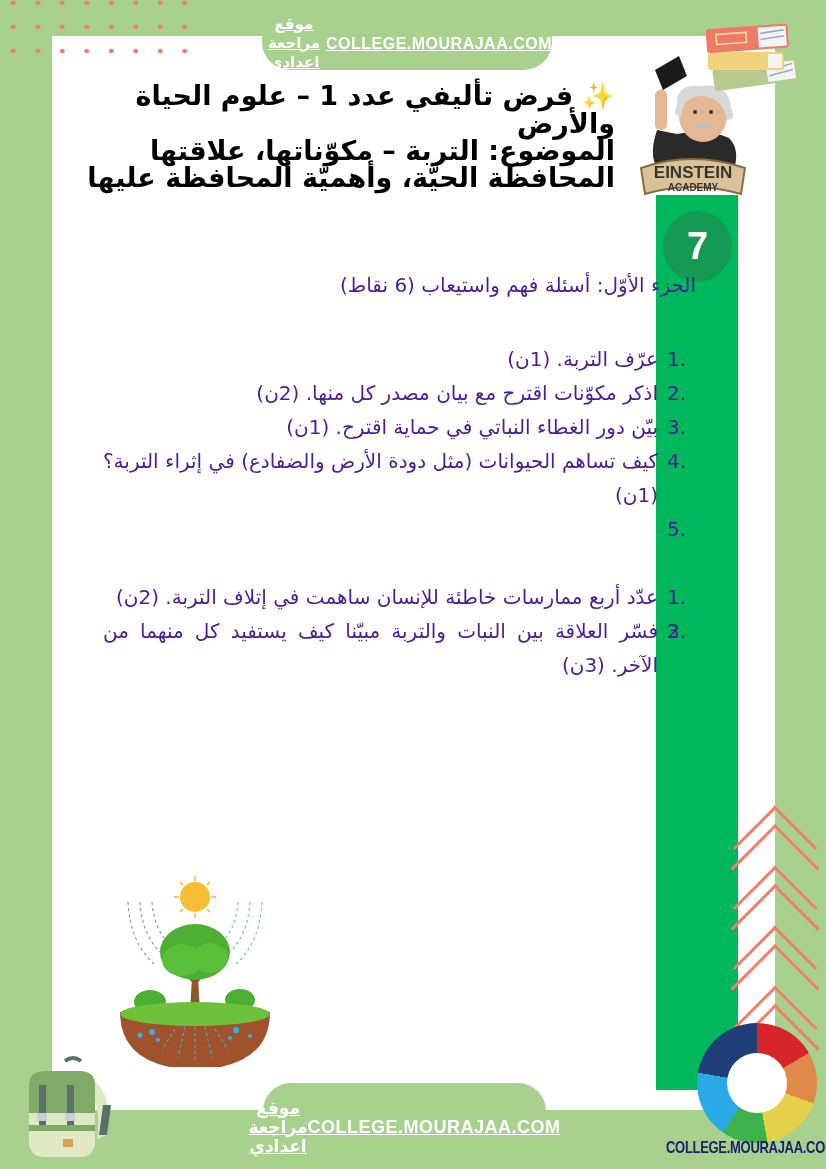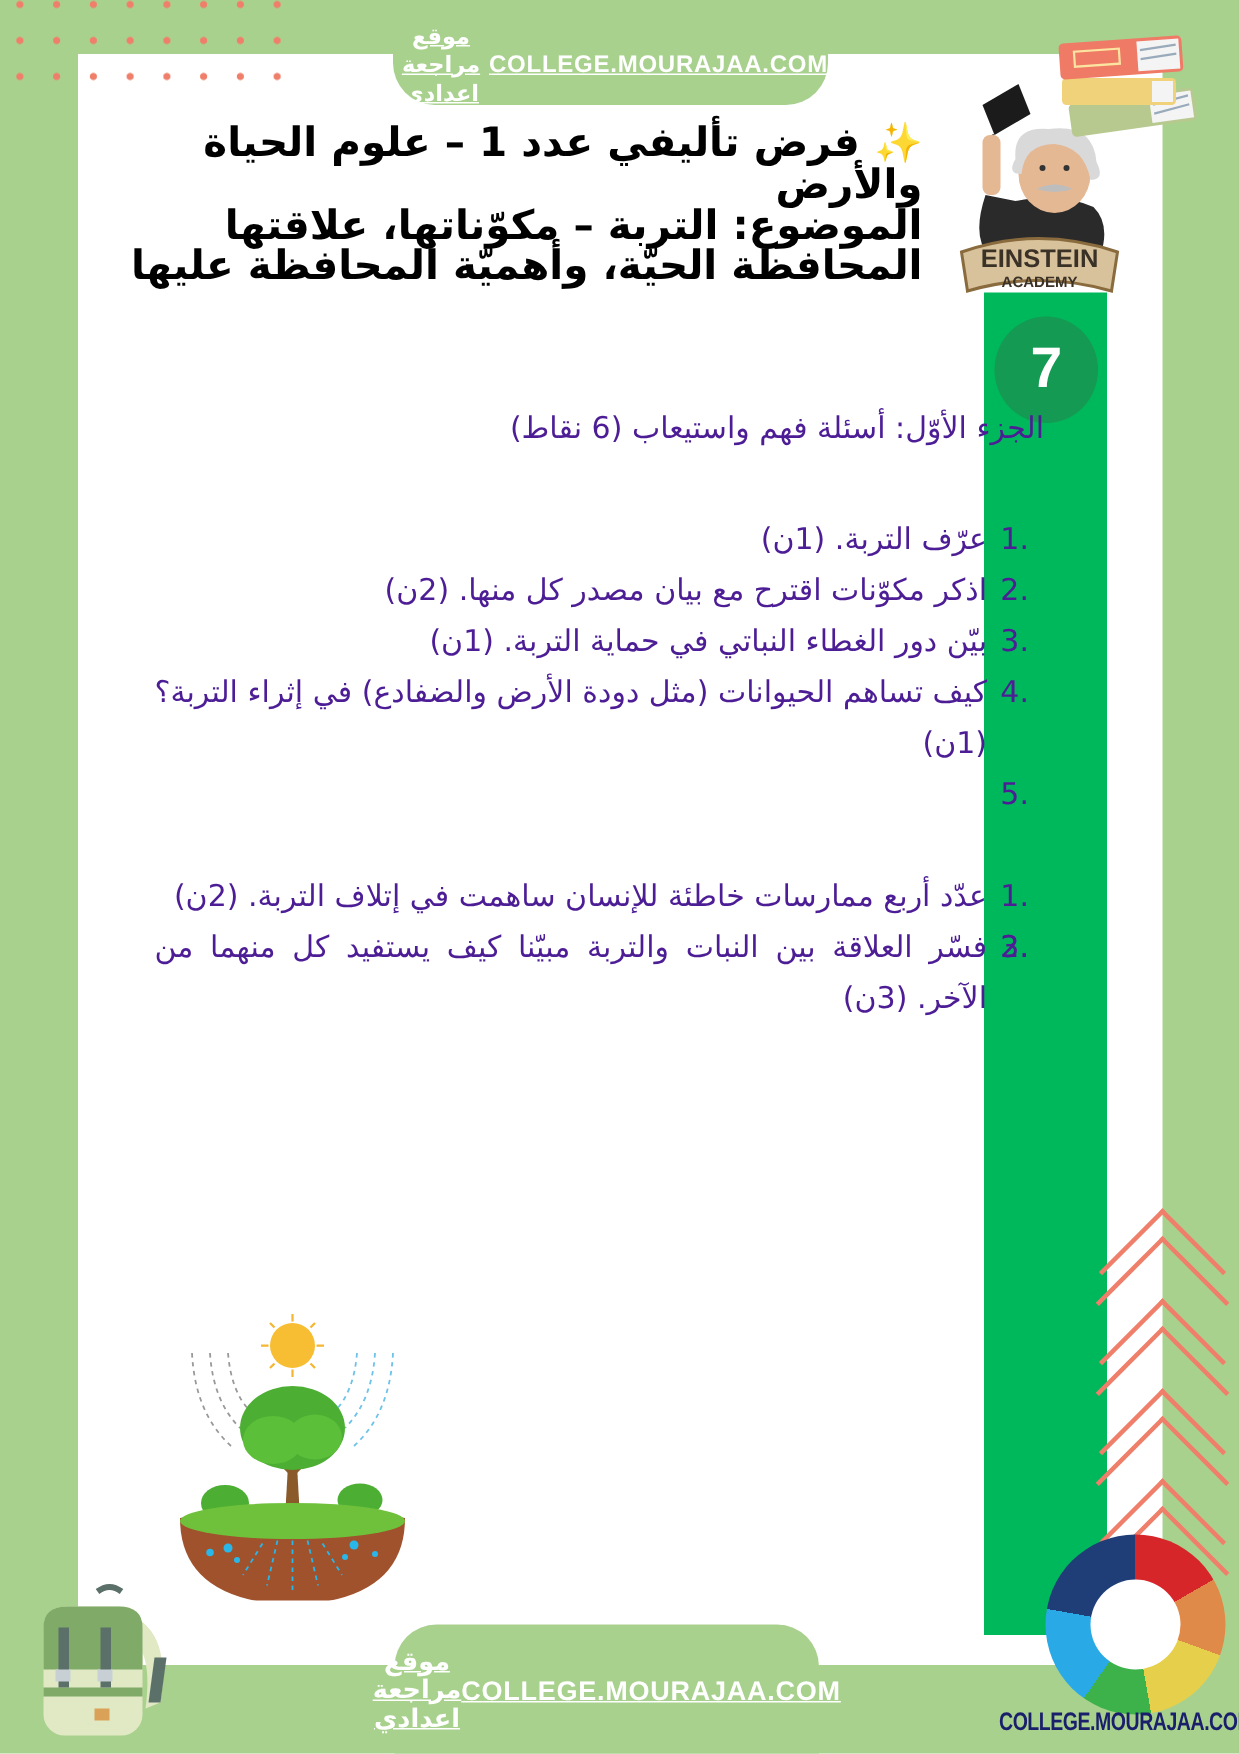--- a/index.html
+++ b/index.html
@@ -149,21 +149,21 @@
   </div>
   <div>الموضوع: التربة – مكوّناتها، علاقتها المحافظة الحيّة، وأهميّة المحافظة عليها</div>
 </div>
 
 <div class="content">
   <h2 class="section-h">الجزء الأوّل: أسئلة فهم واستيعاب (6 نقاط)</h2>
   <div class="gap1"></div>
   <ol class="qlist">
     <li><span class="num">1.</span><span>عرّف التربة. (1ن)</span></li>
     <li><span class="num">2.</span><span>اذكر مكوّنات اقترح مع بيان مصدر كل منها. (2ن)</span></li>
-    <li><span class="num">3.</span><span>بيّن دور الغطاء النباتي في حماية التربة. (1ن)</span></li>
+    <li><span class="num">3.</span><span>بيّن دور الغطاء النباتي في حماية اقترح. (1ن)</span></li>
     <li><span class="num">4.</span><span>كيف تساهم الحيوانات (مثل دودة الأرض والضفادع) في إثراء التربة؟ (1ن)</span></li>
     <li><span class="num">5.</span></li>
   </ol>
   <div class="gap2"></div>
   <div class="gap1"></div>
   <ol class="qlist">
     <li><span class="num">1.</span><span>عدّد أربع ممارسات خاطئة للإنسان ساهمت في إتلاف التربة. (2ن)</span></li>
     <li><span class="num">2.</span></li>
     <li><span class="num">3.</span><span>فسّر العلاقة بين النبات والتربة مبيّنا كيف يستفيد كل منهما من الآخر. (3ن)</span></li>
   </ol>

